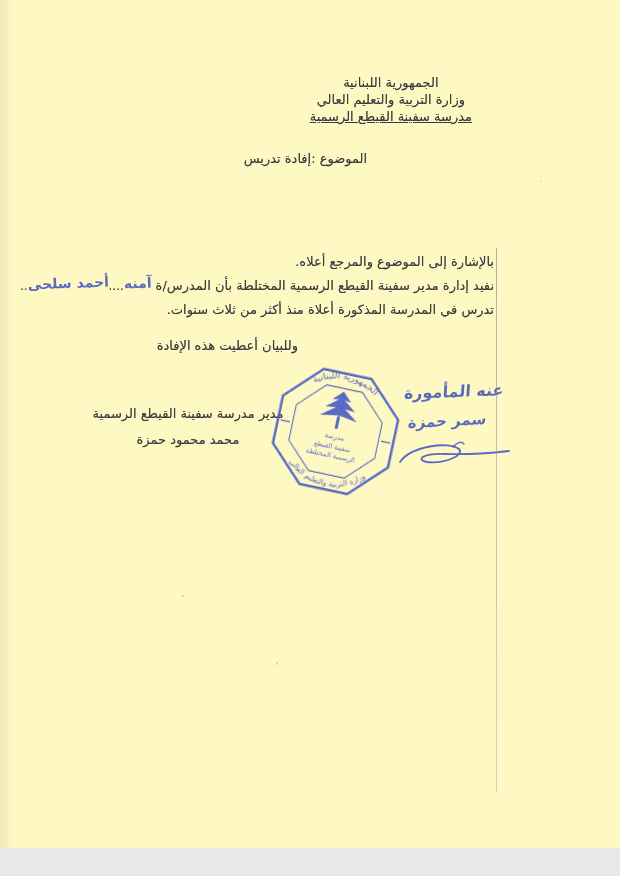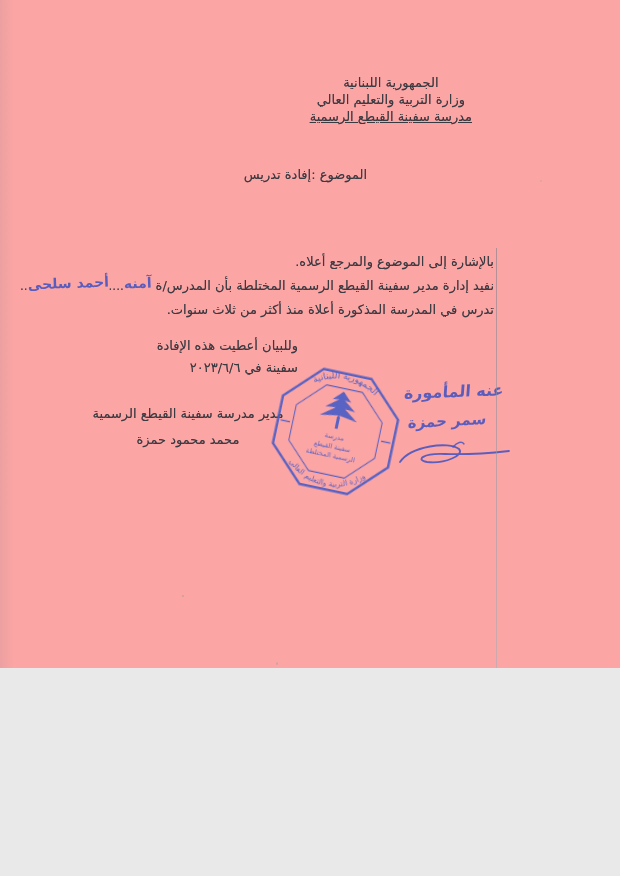--- a/index.html
+++ b/index.html
@@ -1,31 +1,31 @@
 <!DOCTYPE html>
 <html lang="ar"><head>
 <meta charset="utf-8">
 <style>
   html,body{margin:0;padding:0;background:#e9e9ea;}
   .page{
-    position:relative;width:620px;height:668px;margin:0 auto;
-    background:#fca5a5;overflow:hidden;
+    position:relative;width:620px;height:848px;margin:0 auto;
+    background:#fef9c3;overflow:hidden;
     font-family:"DejaVu Sans",sans-serif;
     color:#3a3a41;
   }
   .edge-shade{
     position:absolute;left:0;top:0;width:14px;height:100%;
     background:linear-gradient(to right,rgba(120,120,125,.12),rgba(120,120,125,0));
     pointer-events:none;
   }
   .txt{position:absolute;direction:rtl;font-size:13px;line-height:17px;
        text-shadow:0 0 .5px rgba(40,40,50,.45);white-space:nowrap;}
   .header-block{top:74px;right:148px;text-align:center;}
   .header-school{font-weight:normal;text-decoration:underline;}
-  .subject-block{top:150px;right:253px;text-align:left;line-height:17.5px;margin-top:16px;}
+  .subject-block{top:150px;right:253px;text-align:left;line-height:17.5px;}
   .body-block{top:250px;right:126px;line-height:23.5px;}
   .attest-block{top:335px;left:122px;width:176px;text-align:right;line-height:21.5px;}
   .signer-block{top:401px;left:92px;width:192px;text-align:center;line-height:25.5px;}
   .hand{
     color:#3f51c1;display:inline-block;transform:rotate(-2deg) translateY(-2px);
     font-size:14px;letter-spacing:.5px;text-shadow:none;font-weight:bold;opacity:.85;
   }
   .dotline{color:#44444c;letter-spacing:1px;font-size:12px;}
   .stamp{
     position:absolute;left:269px;top:365px;width:133px;height:133px;
@@ -64,21 +64,20 @@
   </div>
 
   <div class="txt body-block">
     <div>بالإشارة إلى الموضوع والمرجع أعلاه.</div>
     <div><span>نفيد إدارة مدير سفينة القيطع الرسمية المختلطة بأن المدرس/ة </span><span class="hand">آمنه</span><span class="dotline">....</span><span class="hand">أحمد سلحى</span><span class="dotline">..</span></div>
     <div>تدرس في المدرسة  المذكورة أعلاة منذ أكثر من ثلاث سنوات.</div>
   </div>
 
   <div class="txt attest-block">
     <div>وللبيان أعطيت هذه الإفادة</div>
-    <div>سفينة في ٢٠٢٣/٦/٦</div>
   </div>
 
   <div class="txt signer-block">
     <div>مدير مدرسة سفينة القيطع الرسمية</div>
     <div>محمد محمود حمزة</div>
   </div>
 
   <svg class="stamp" viewBox="0 0 140 140">
     <g stroke="#4c5ec6" fill="none">
       <polygon stroke-width="2.6" points="131.9,95.6 95.6,131.9 44.4,131.9 8.1,95.6 8.1,44.4 44.4,8.1 95.6,8.1 131.9,44.4"></polygon>

